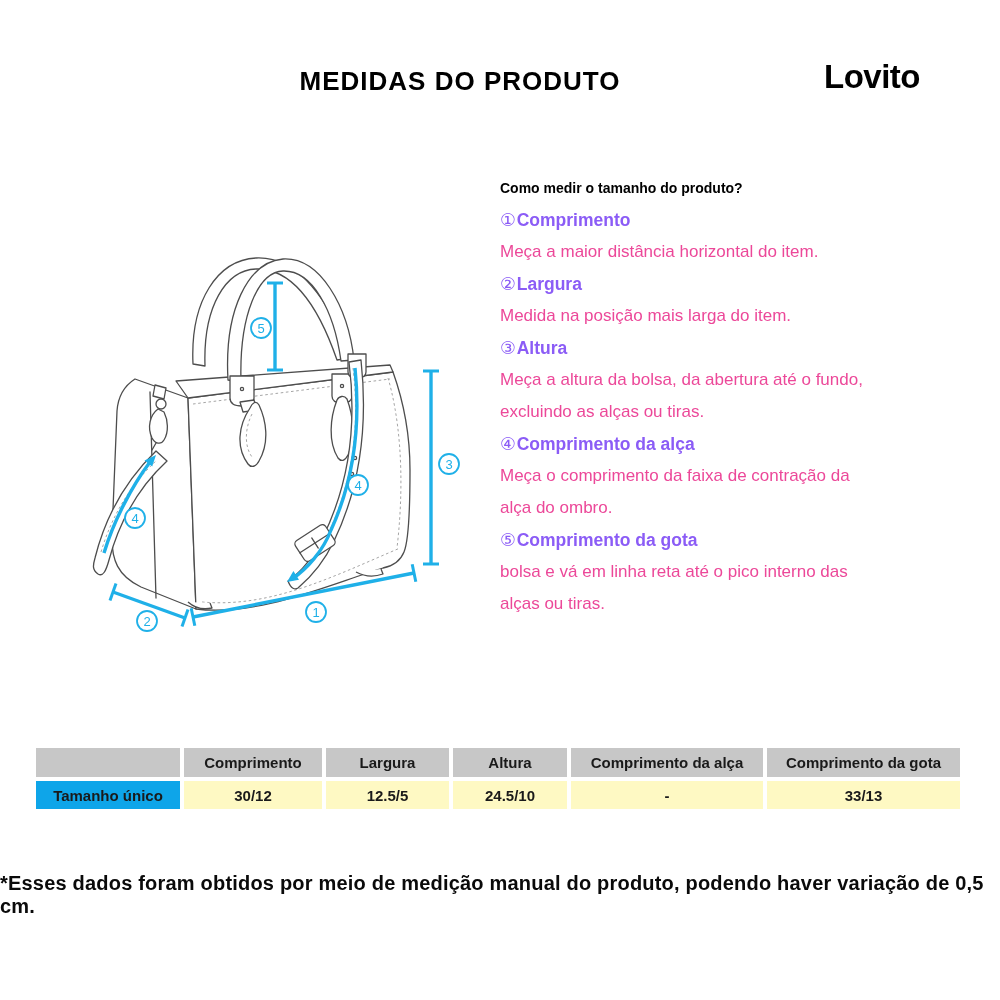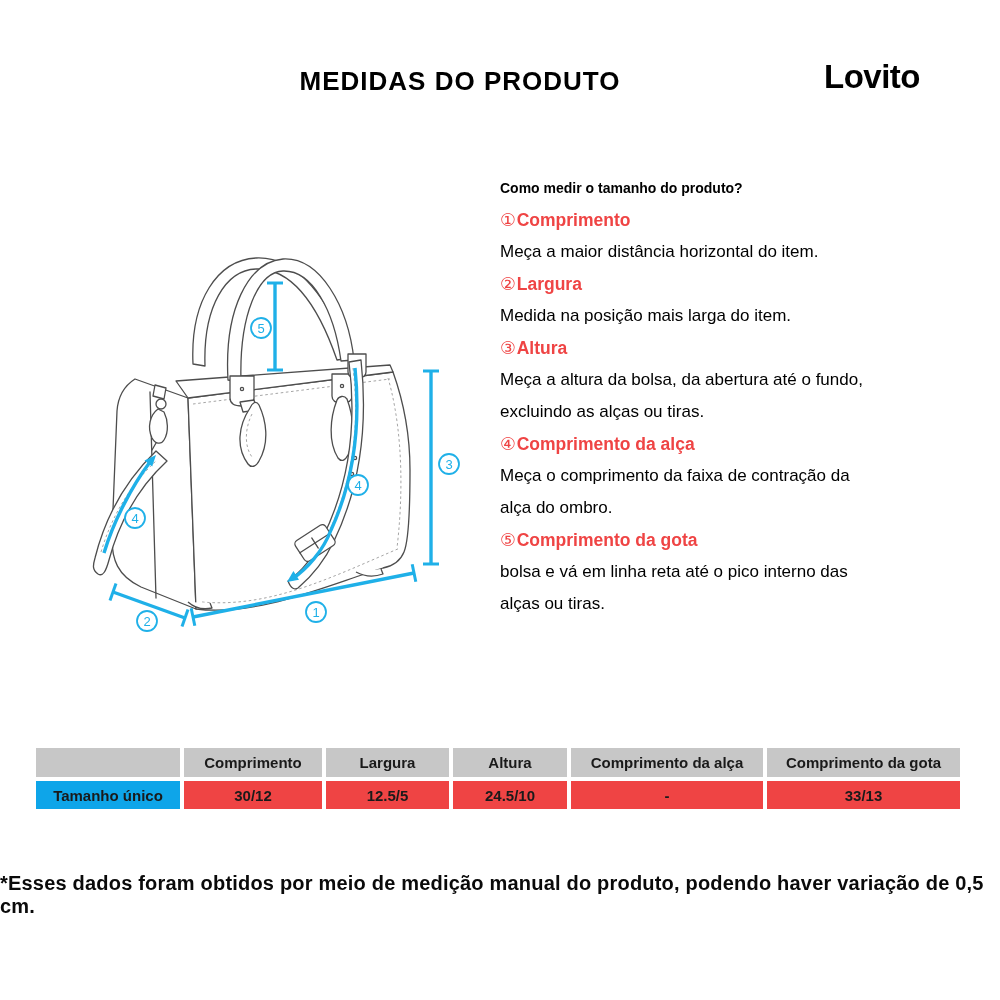--- a/index.html
+++ b/index.html
@@ -8,36 +8,36 @@
 
   
   .page-title{position:absolute;top:66px;left:0;width:920px;text-align:center;
       font-size:26px;font-weight:800;letter-spacing:1px;color:#000;}
   .brand{position:absolute;top:58px;right:80px;font-size:33px;font-weight:800;
       letter-spacing:-0.5px;color:#000;}
 
   
   .instructions{position:absolute;left:500px;top:172px;width:445px;}
   .ins-heading{font-size:14px;font-weight:700;line-height:32px;color:#000;}
-  .ins-label{font-size:17.5px;font-weight:700;line-height:32px;color:#ef4444;}
+  .ins-label{font-size:17.5px;font-weight:700;line-height:32px;color:#8b5cf6;}
   .ins-label .num{font-weight:400;font-family:"DejaVu Sans",sans-serif;margin-right:1px;}
-  .ins-line{font-size:17px;font-weight:400;line-height:32px;color:#000000;}
+  .ins-line{font-size:17px;font-weight:400;line-height:32px;color:#ec4899;}
 
   
   .diagram{position:absolute;left:60px;top:240px;width:420px;height:420px;}
 
   
   .unit-row{position:absolute;left:36px;top:722px;width:926px;text-align:right;
       font-size:15px;font-weight:700;color:#000;}
   table.size{position:absolute;left:32px;top:744px;border-collapse:separate;
       border-spacing:4px;table-layout:fixed;}
   table.size th, table.size td{font-size:15px;font-weight:700;text-align:center;
       vertical-align:middle;padding:0;color:#1a1a1a;}
   table.size th{background:#c7c7c7;height:29px;}
-  table.size td{background:#ef4444;height:28px;}
+  table.size td{background:#fef9c3;height:28px;}
   table.size td.gray{background:#0ea5e9;}
 
   .footnote{position:absolute;left:0;top:872px;width:1000px;text-align:left;
       font-size:20px;font-weight:700;letter-spacing:0.2px;color:#0a0a0a;}
 
   
   .ln{fill:none;stroke:#4d4d4d;stroke-width:1.3;stroke-linejoin:round;stroke-linecap:round;}
   .fw{fill:#ffffff;stroke:#4d4d4d;stroke-width:1.3;stroke-linejoin:round;}
   .dash{fill:none;stroke:#9b9b9b;stroke-width:0.9;stroke-dasharray:2.6 2.6;}
   .cy{fill:none;stroke:#1FB0E8;stroke-width:3.4;}

